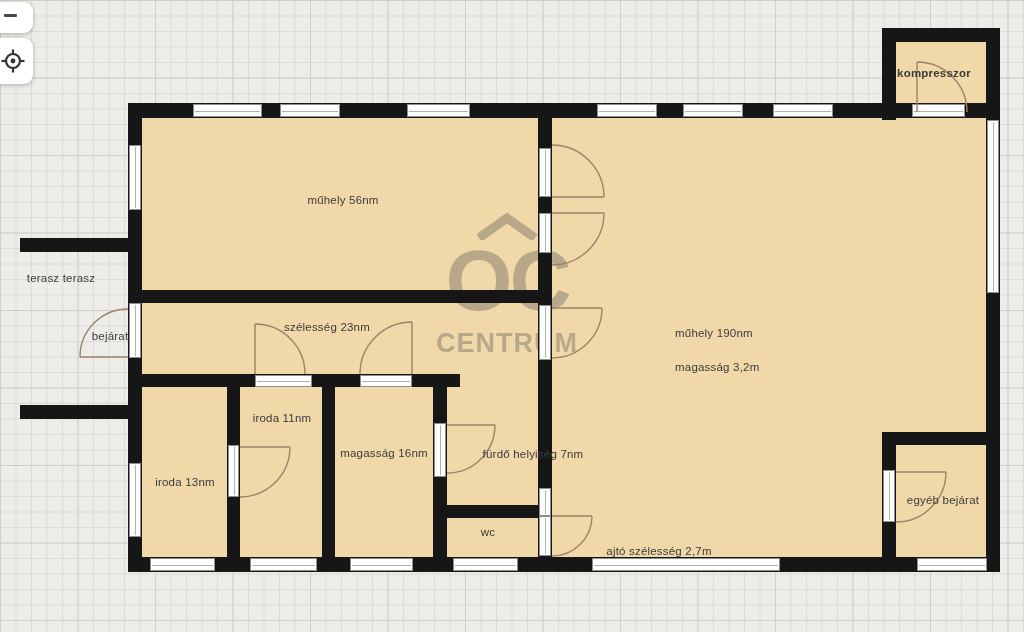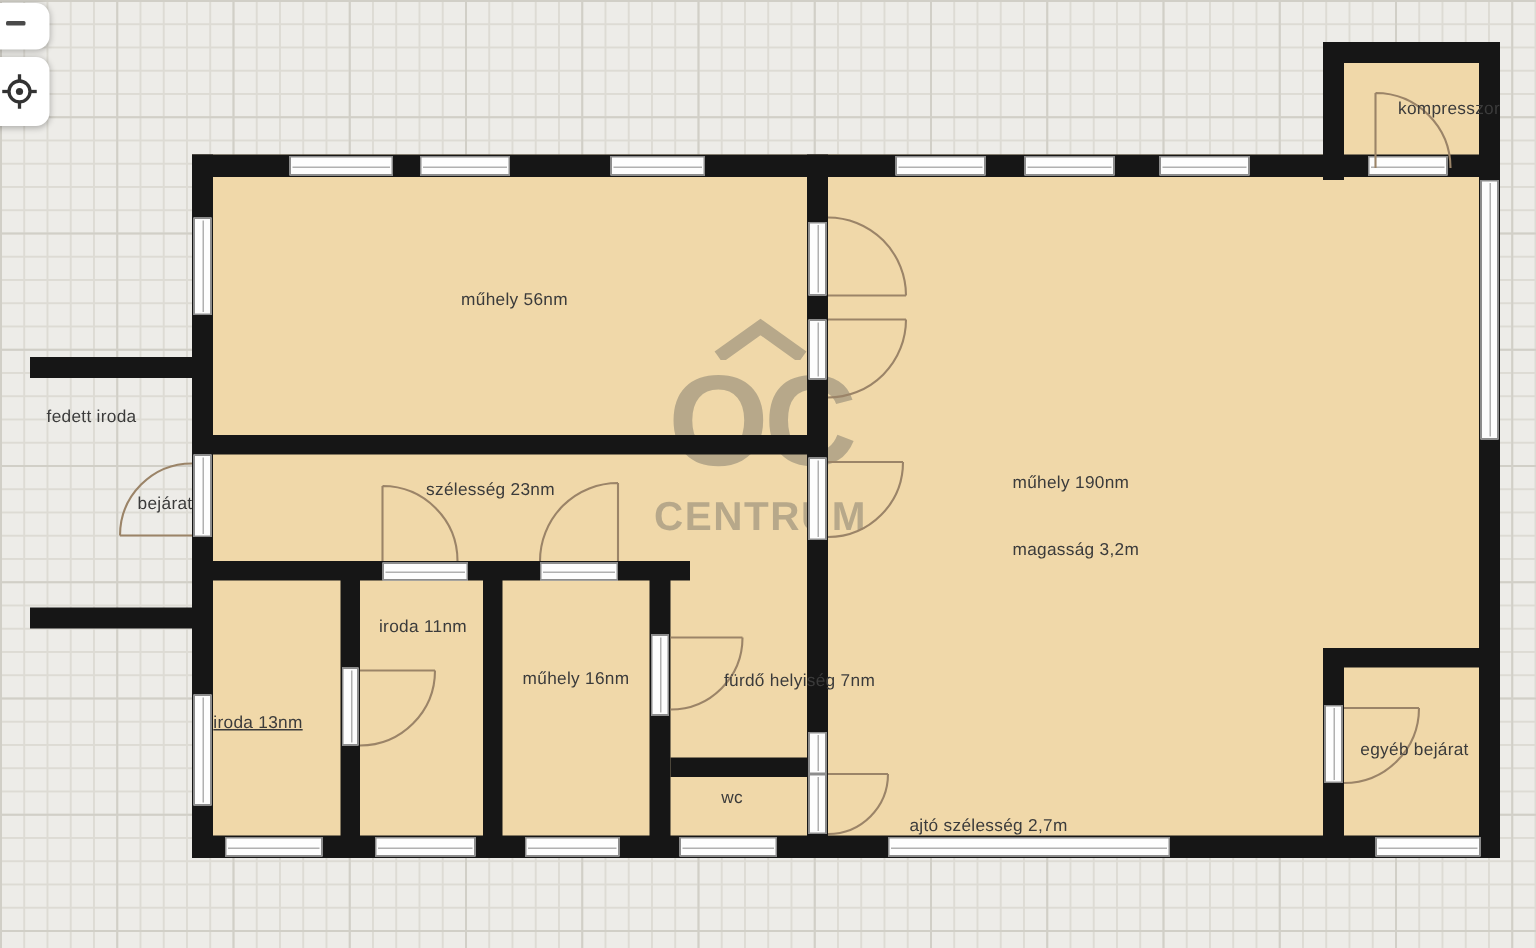--- a/index.html
+++ b/index.html
@@ -122,29 +122,29 @@
       <path d="M240,447 L290,447 M290,447 A50,50 0 0 1 240,497"></path>
       <path d="M447,425 L495,425 M495,425 A48,48 0 0 1 447,473"></path>
       <path d="M896,472 L946,472 M946,472 A50,50 0 0 1 896,522"></path>
       <path d="M917,112 L917,62 M917,62 A50,50 0 0 1 967,112"></path>
     </g>
   </svg>
 
   <div class="lbl" style="left:343px;top:200px;">műhely 56nm</div>
   <div class="lbl" style="left:327px;top:327px;">szélesség 23nm</div>
   <div class="lbl" style="left:282px;top:418px;">iroda 11nm</div>
-  <div class="lbl" style="left:172px;top:482px;text-decoration:underline;">iroda 13nm</div>
-  <div class="lbl" style="left:384px;top:453px;">műhely 16nm</div>
+  <div class="lbl" style="left:185px;top:482px;">iroda 13nm</div>
+  <div class="lbl" style="left:384px;top:453px;">magasság 16nm</div>
   <div class="lbl" style="left:486px;top:454px;margin-left:47px;">fürdő helyiség 7nm</div>
   <div class="lbl" style="left:488px;top:532px;">wc</div>
-  <div class="lbl-left" style="left:675px;top:322px;">műhely 190nm</div>
+  <div class="lbl-left" style="left:675px;top:333px;">műhely 190nm</div>
   <div class="lbl-left" style="left:675px;top:367px;">magasság 3,2m</div>
   <div class="lbl" style="left:943px;top:500px;">egyéb bejárat</div>
-  <div class="lbl" style="left:966px;top:73px;">kompresszor</div>
-  <div class="lbl" style="left:61px;top:278px;">fedett iroda</div>
+  <div class="lbl" style="left:934px;top:73px;font-weight:bold;">kompresszor</div>
+  <div class="lbl" style="left:61px;top:278px;">terasz terasz</div>
   <div class="lbl" style="left:110px;top:336px;">bejárat</div>
   <div class="lbl" style="left:659px;top:551px;">ajtó szélesség 2,7m</div>
 
   <div class="ui-btn" style="left:-10px;top:2px;width:43px;height:31px;">
     <span class="minus-bar"></span>
   </div>
   <div class="ui-btn" style="left:-10px;top:38px;width:43px;height:46px;">
     <svg width="30" height="30" viewBox="0 0 30 30" style="position:absolute;left:8px;top:8px;">
       <circle cx="15" cy="15" r="7" fill="none" stroke="#333" stroke-width="2.2"></circle>
       <circle cx="15" cy="15" r="2.4" fill="#333"></circle>

